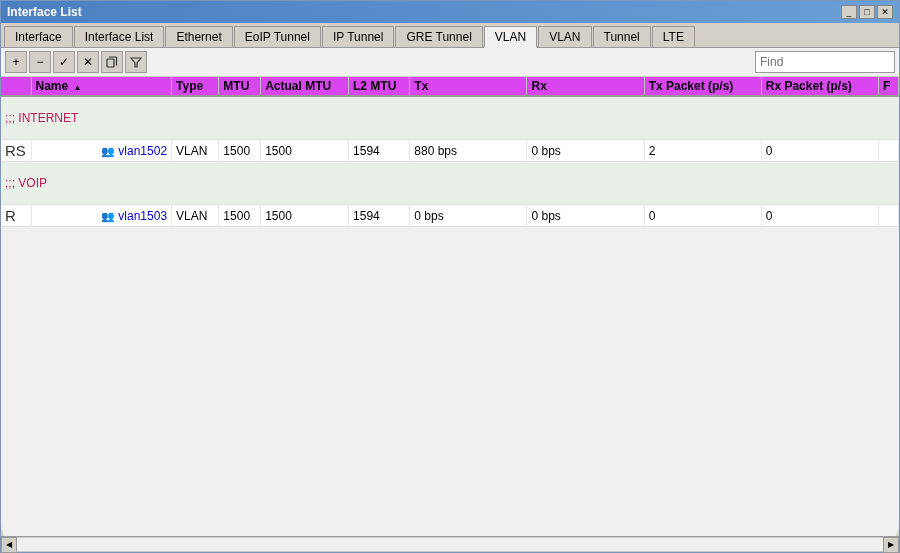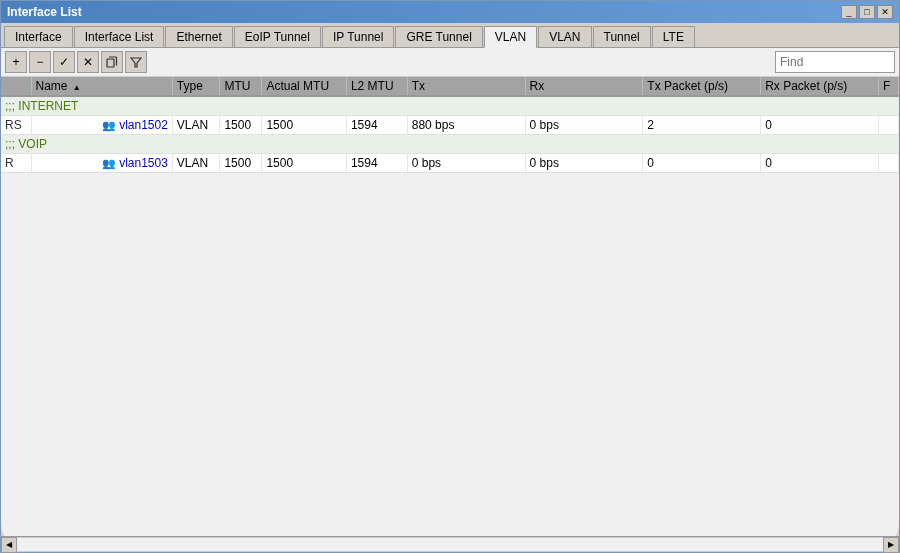--- a/index.html
+++ b/index.html
@@ -92,78 +92,78 @@
       border: 1px solid #999;
       cursor: pointer;
       display: flex;
       align-items: center;
       justify-content: center;
       font-size: 12px;
       color: #000;
     }
     .search-box {
       margin-left: auto;
-      width: 120px;
+      width: 140px;
     }
     .search-input {
       width: 100%;
       height: 22px;
       border: 1px solid #999;
       padding: 2px 4px;
       font-size: 12px;
       background: white;
       color: #999;
     }
     .table-area {
       flex: 1;
       overflow: auto;
     }
     table {
       width: 100%;
       border-collapse: collapse;
       font-size: 12px;
     }
     thead th {
-      background: #a3a3a3;
+      background: #d946ef;
       border-right: 1px solid #bbb;
       border-bottom: 2px solid #999;
       padding: 2px 4px;
       text-align: left;
-      font-weight: normal;
+      font-weight: bold;
       position: sticky;
       top: 0;
       white-space: nowrap;
     }
     thead th:first-child {
       width: 30px;
     }
     .sort-arrow {
       font-size: 8px;
       margin-left: 2px;
     }
     tbody tr td {
       border-bottom: 1px solid #e0e0e0;
       border-right: 1px solid #e8e8e8;
       padding: 2px 4px;
     }
     .section-header td {
       background: #e8f0e8;
-      color: #4d7c0f;
+      color: #be185d;
       font-weight: normal;
-      padding: 2px 4px;
+      padding: 14px 4px;
     }
     .row-vlan1502 {
       background: #fff;
     }
     .row-vlan1503 {
       background: #fff;
     }
     .flag-col {
       color: #333;
-      font-size: 12px;
+      font-size: 15px;
       min-width: 20px;
     }
     .name-col {
       color: #0000cc;
       cursor: pointer;
       min-width: 100px;
       text-align: right;
     }
     .iface-icon {
       color: #0066cc;

